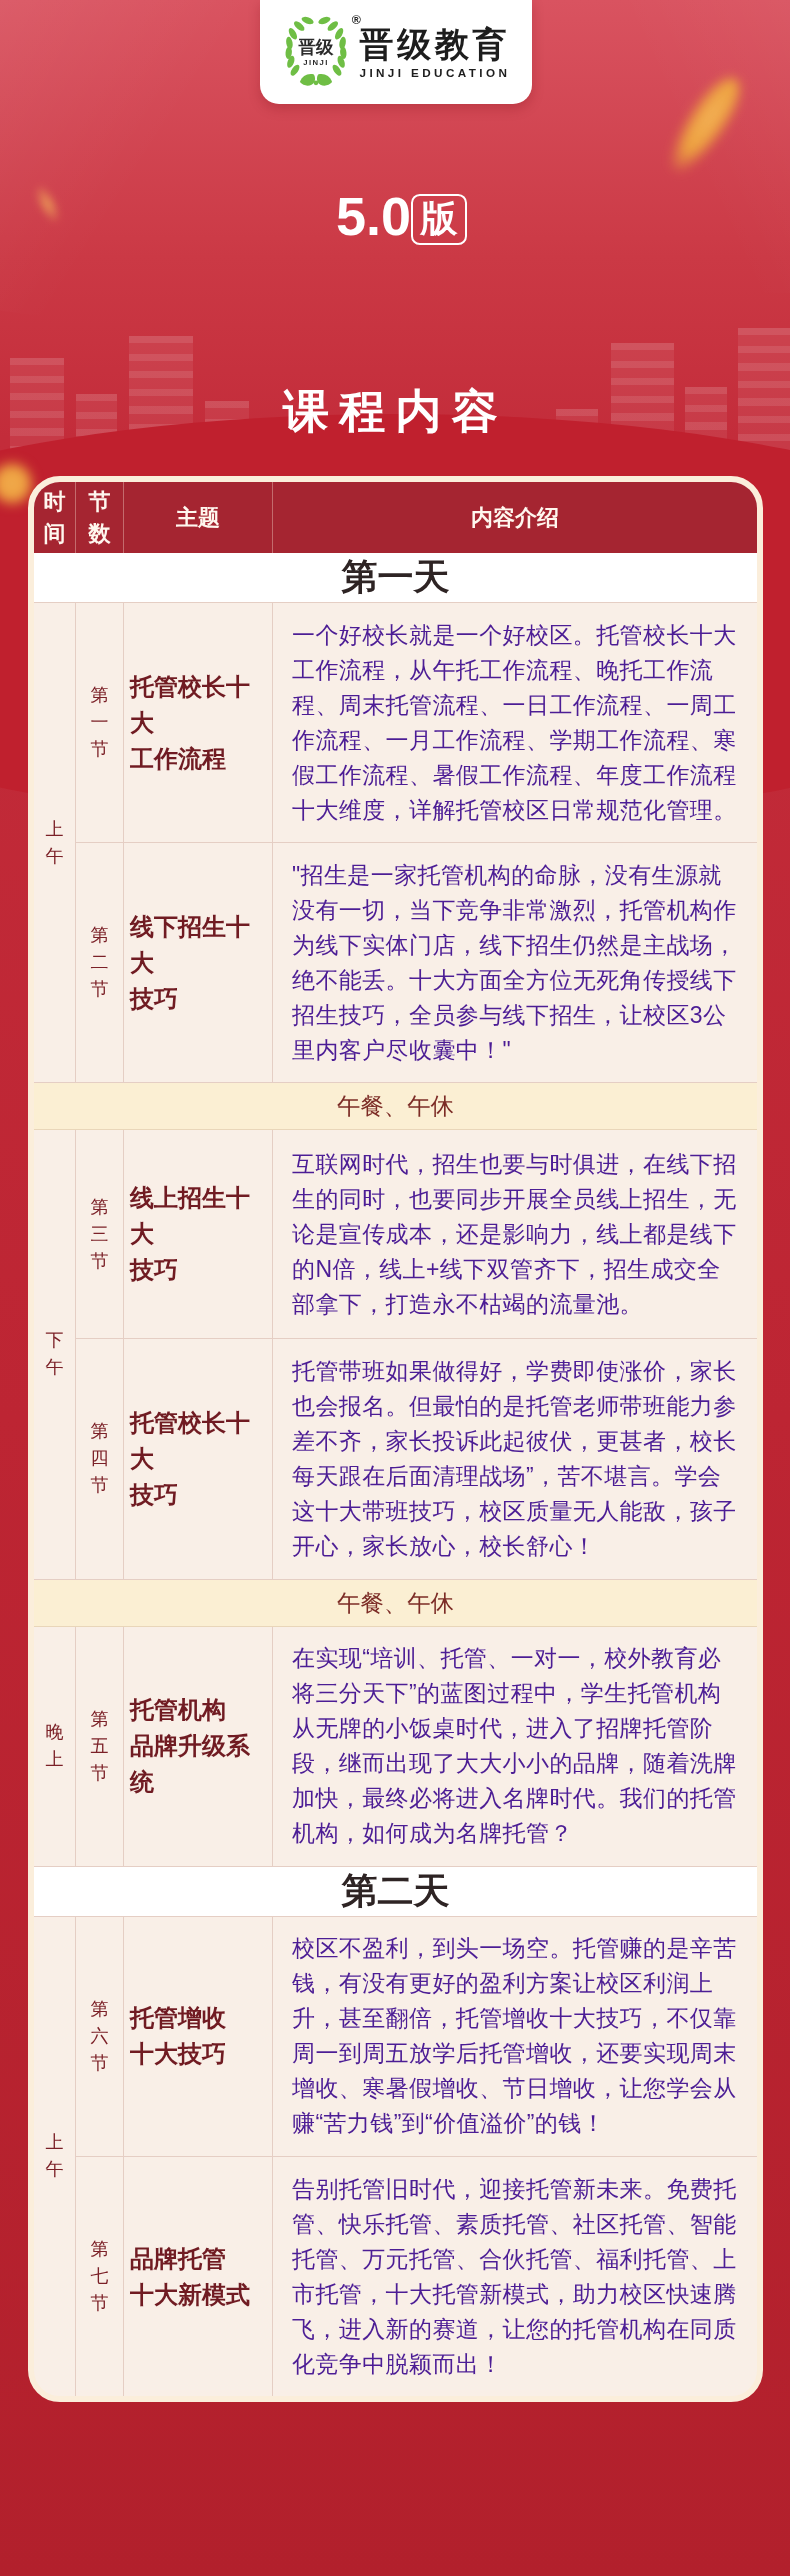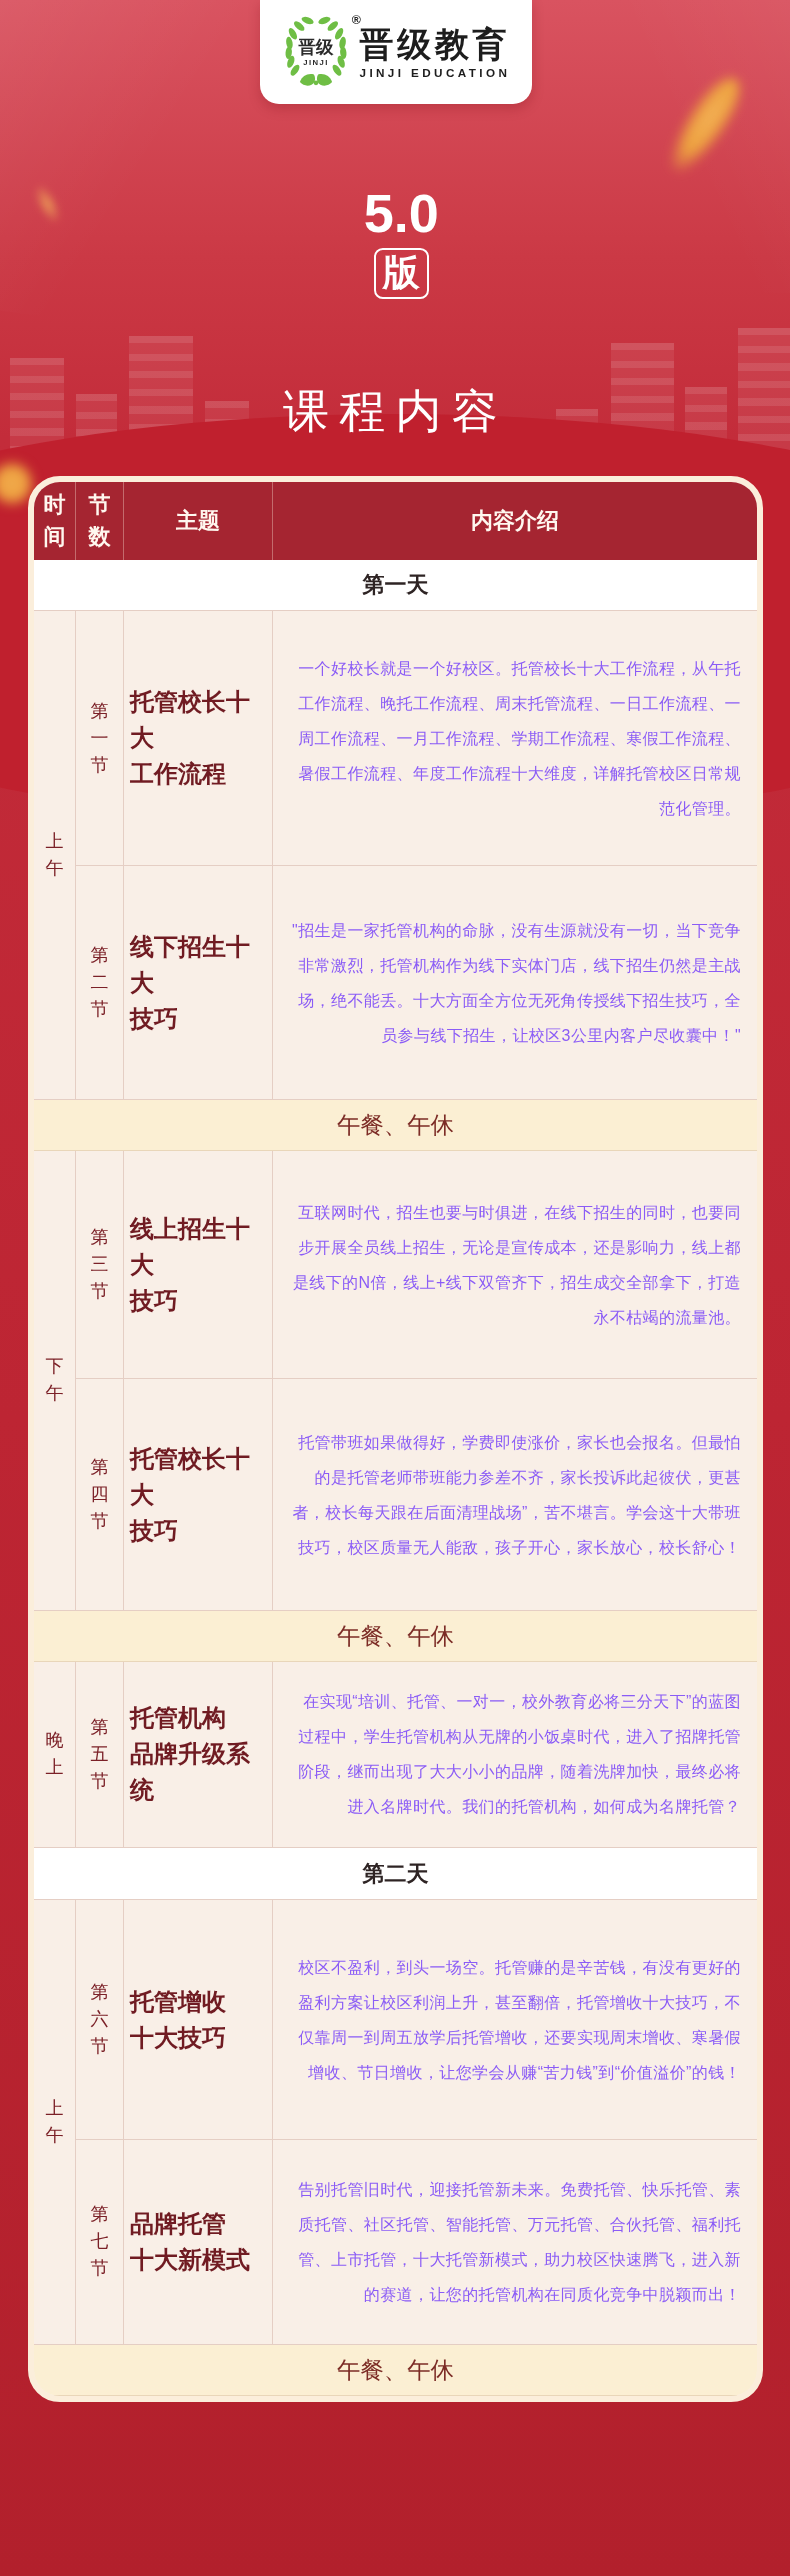--- a/index.html
+++ b/index.html
@@ -40,46 +40,46 @@
     box-shadow:0 4.4px 11.7px rgba(120,10,20,0.25); }
   .wreath-wrap { position:relative; width:70px; height:76px; flex:0 0 auto; }
   .reg-mark { position:absolute; right:-10.3px; top:-1.5px; font-size:12.4px; color:#222; font-weight:bold; }
   .brand-txt { display:flex; flex-direction:column; align-items:center; }
   .brand-cn { font-size:34px; font-weight:900; color:#1d1d1d; letter-spacing:3.7px; line-height:1.15; }
   .brand-en { font-size:11.7px; font-weight:bold; color:#1d1d1d; letter-spacing:3.4px; margin-top:2.9px; }
   
   .hero-title-row { position:absolute; left:0; top:182px; width:791px;
     display:flex; align-items:flex-start; justify-content:center; }
   .hero-title { font-size:126px; line-height:1.0; font-weight:900; color:#ffffff; letter-spacing:4.4px; }
-  .hero-version { display:flex; flex-direction:column; align-items:center; margin-left:11.7px; margin-top:4.4px; }
+  .hero-version { display:flex; flex-direction:row; align-items:center; margin-left:11.7px; margin-top:4.4px; }
   .hero-vnum { font-size:54px; font-weight:900; color:#ffffff; line-height:1; }
   .hero-vtag { margin-top:7.3px; border:2.9px solid #ffffff; border-radius:8.8px;
     font-size:37px; font-weight:900; color:#ffffff; line-height:1; padding:4.4px 7.3px 5.9px; }
   .hero-subtitle { position:absolute; left:0; top:381px; width:791px; text-align:center;
-    font-size:46px; font-weight:400; color:#ffffff; letter-spacing:10.3px; }
+    font-size:46px; font-weight:700; color:#ffffff; letter-spacing:10.3px; }
   
   .sched-wrap { position:absolute; left:28px; top:476px; width:735px; height:1926px;
     border:6.6px solid #fbeedb; border-radius:32px; overflow:hidden; background:#f9efe7; }
   table.sched { width:100%; height:100%; border-collapse:separate; border-spacing:0; table-layout:fixed; }
   .sched td, .sched th { vertical-align:middle; }
   .sched th {
     background:#a52531; color:#fff7ef; font-weight:bold; font-size:22px;
     border-right:0.7px solid rgba(255,238,224,0.35); }
   .sched th:last-child { border-right:none; }
   .cell { border-right:0.7px solid #e5cec4; border-bottom:0.7px solid #e5cec4; }
   .cell:last-child, .cell.no-r { border-right:none; }
   .vtext { display:inline-block; width:1.1em; word-break:break-all; line-height:1.5;
     font-size:18px; color:#7b2027; text-align:center; }
   th .vtext { color:#fff7ef; font-weight:bold; font-size:22px; line-height:1.45; }
   td.time-cell, td.sess-cell { text-align:center; }
   td.topic-cell { font-weight:900; font-size:24px; color:#701b22;
     white-space:pre-line; line-height:1.5; padding:0 5.9px; }
-  td.intro-cell { font-size:16px; color:#8b5cf6; line-height:35px; text-align:right;
+  td.intro-cell { font-size:23px; color:#4c1d95; line-height:35px; text-align:left;
     padding:14.6px 16px 14.6px 19px; letter-spacing:0.4px; }
-  tr.day-row td { background:#ffffff; text-align:center; font-size:22px; font-weight:bold;
+  tr.day-row td { background:#ffffff; text-align:center; font-size:36px; font-weight:bold;
     color:#2e2424; border-bottom:0.7px solid #e5cec4; }
   tr.break-row td { background:#fbefd3; text-align:center; font-size:23.4px;
     color:#7c2c26; border-bottom:0.7px solid #e9d6b9; }
 </style>
 </head>
 <body>
 
 <div class="ray ray1"></div>
 <div class="ray ray2"></div>
 <div class="skyline">

